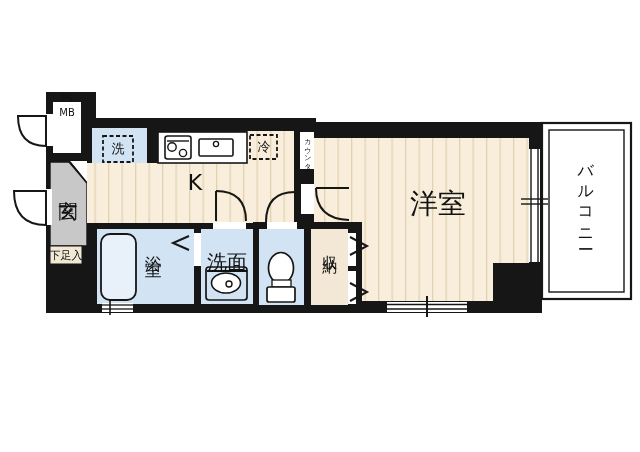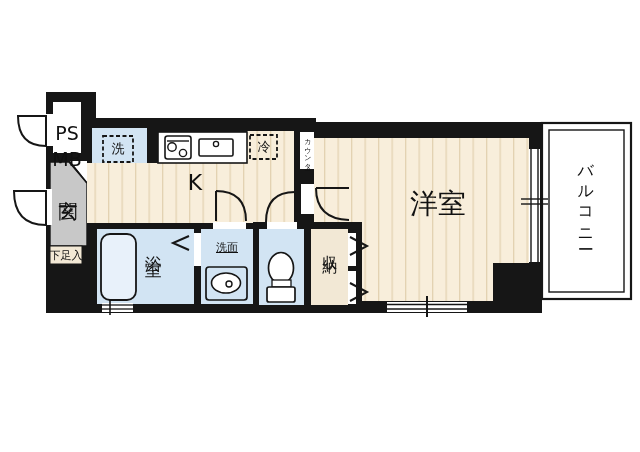--- a/index.html
+++ b/index.html
@@ -152,40 +152,40 @@
     </g>
     <g>
 
       <rect x="102" y="303" width="31" height="9" fill="#ffffff"></rect>
       <line x1="102" y1="305" x2="133" y2="305" stroke="#161616" stroke-width="1.3"></line>
       <line x1="102" y1="309" x2="133" y2="309" stroke="#161616" stroke-width="1.3"></line>
       <line x1="110" y1="300" x2="110" y2="315" stroke="#161616" stroke-width="1.6"></line>
     </g>
   </svg>
 
-  <div class="label center" style="left:52px;top:121px;width:30px;font-size:19px;line-height:1.35;">
+  <div class="label center" style="left:52px;top:92px;width:30px;font-size:10px;line-height:1.35;">
     <div>PS</div>
     <div>MB</div>
   </div>
 
   <div class="label v" style="left:58px;top:185px;font-size:19px;letter-spacing:3px;">玄関</div>
 
   <div class="label center" style="left:47px;top:250px;width:38px;font-size:11px;">下足入</div>
 
   <div class="label center" style="left:103px;top:142px;width:30px;font-size:13px;">洗</div>
 
   <div class="label center" style="left:177px;top:171px;width:36px;font-size:22px;">K</div>
 
   <div class="label center" style="left:251px;top:140px;width:26px;font-size:13px;">冷</div>
 
   <div class="label v" style="left:303px;top:134px;font-size:7px;">カウンター</div>
 
   <div class="label v" style="left:144px;top:242px;font-size:17px;letter-spacing:5px;">浴室</div>
 
-  <div class="label center" style="left:200px;top:242px;width:54px;font-size:11px;text-decoration:underline;">洗面</div>
+  <div class="label center" style="left:200px;top:252px;width:54px;font-size:20px;text-decoration:underline;">洗面</div>
 
   <div class="label v" style="left:321px;top:243px;font-size:15px;letter-spacing:4px;">収納</div>
 
   <div class="label center" style="left:377px;top:189px;width:122px;">
     <div style="font-size:28px;">洋室</div>
   </div>
 
   <div class="label v" style="left:577px;top:152px;font-size:16px;letter-spacing:4px;">バルコニー</div>
 </div>
 

